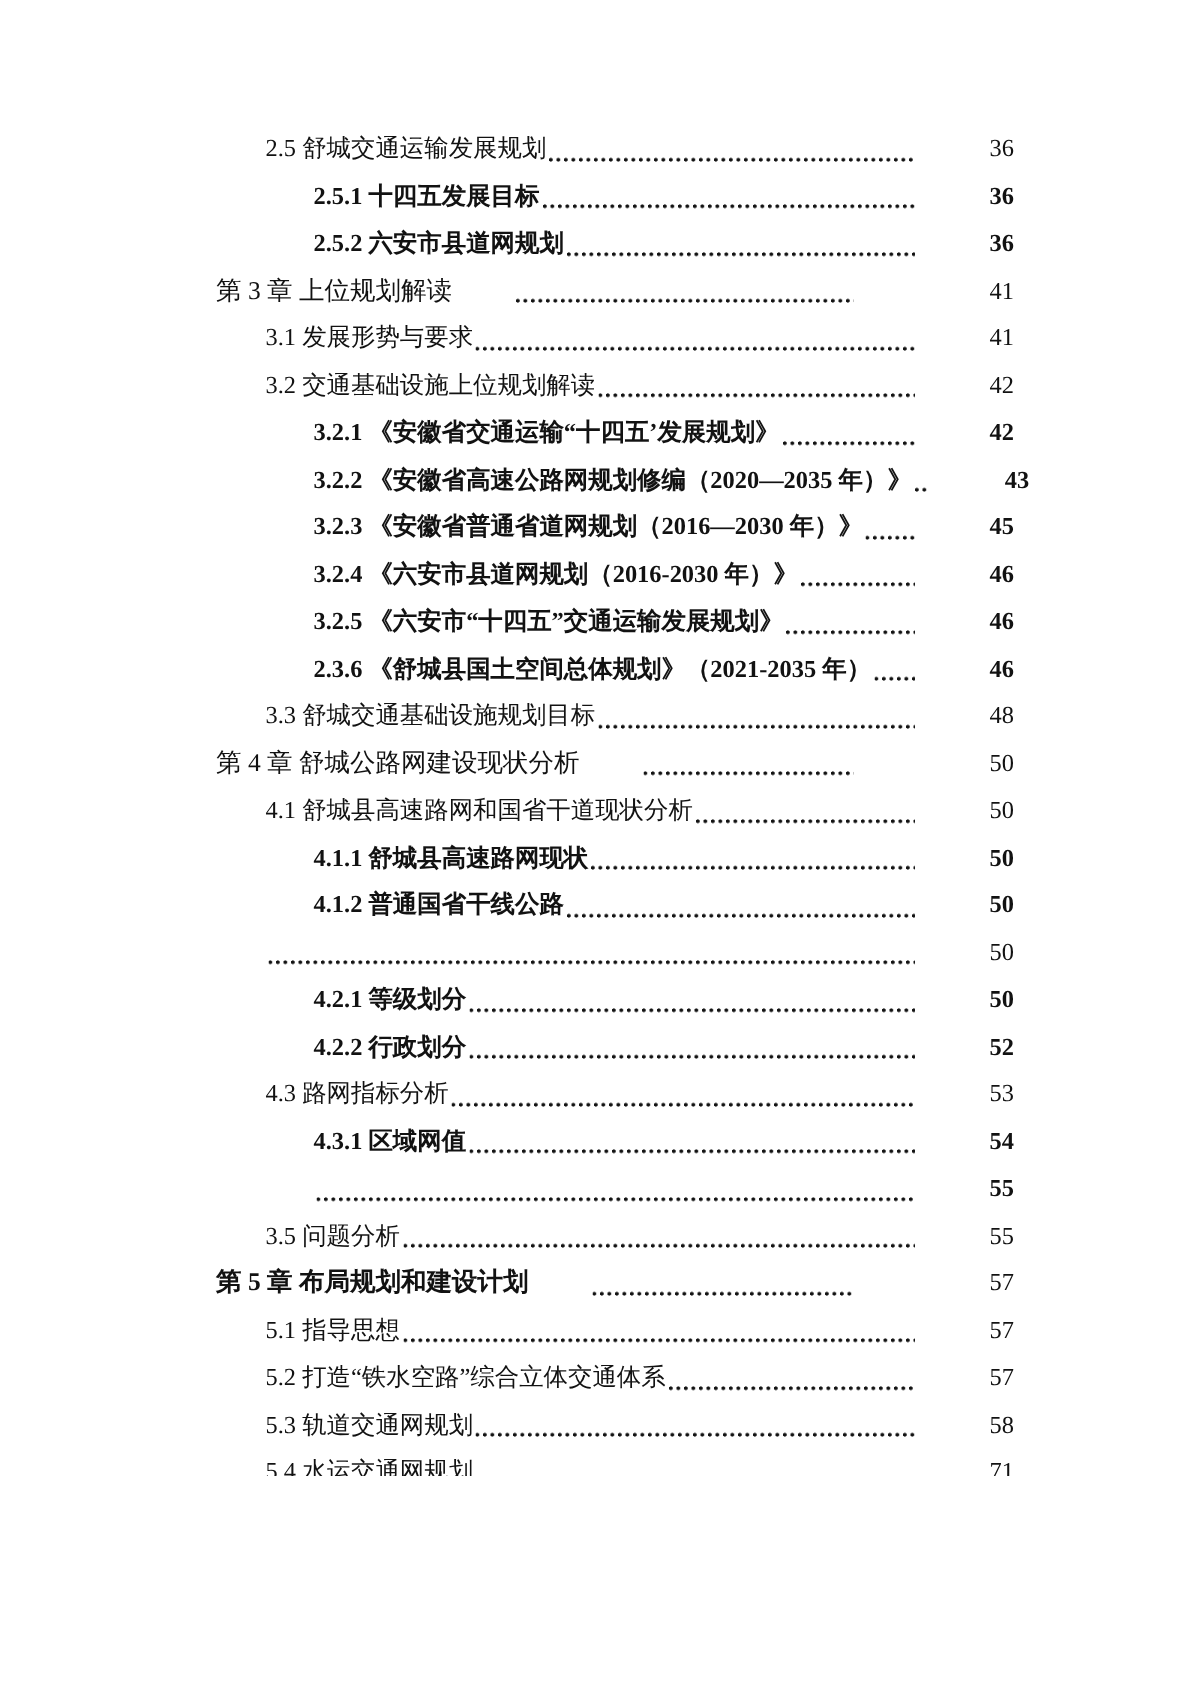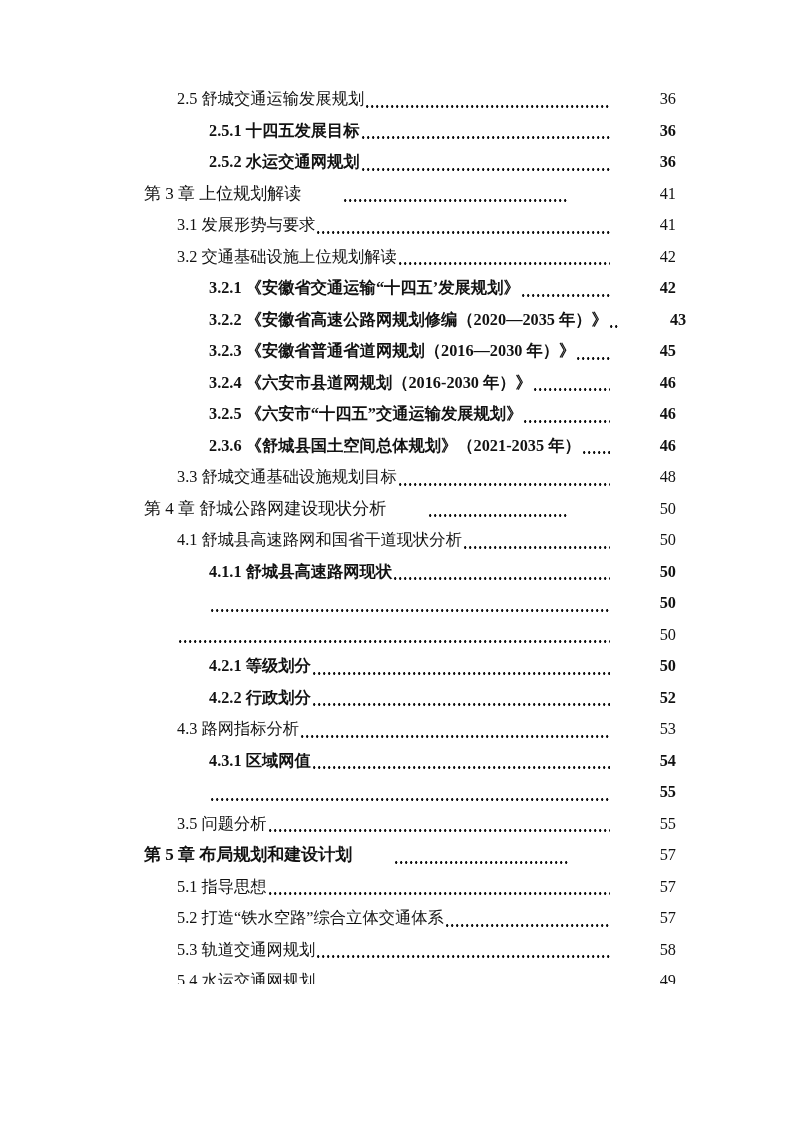--- a/index.html
+++ b/index.html
@@ -73,21 +73,21 @@
         <span class="toc-label">2.5 舒城交通运输发展规划</span>
         <span class="dot-leader"></span>
         <span class="toc-page-num">36</span>
       </div>
       <div class="toc-row lvl3">
         <span class="toc-label">2.5.1 十四五发展目标</span>
         <span class="dot-leader"></span>
         <span class="toc-page-num">36</span>
       </div>
       <div class="toc-row lvl3">
-        <span class="toc-label">2.5.2 水运交通网规划</span>
+        <span class="toc-label">2.5.2 六安市县道网规划</span>
         <span class="dot-leader"></span>
         <span class="toc-page-num">36</span>
       </div>
       <div class="toc-row lvl1">
         <span class="toc-label">第 3 章 上位规划解读</span>
         <span class="dot-leader"></span>
         <span class="toc-page-num">41</span>
       </div>
       <div class="toc-row lvl2">
         <span class="toc-label">3.1 发展形势与要求</span>
@@ -143,20 +143,21 @@
         <span class="toc-label">4.1 舒城县高速路网和国省干道现状分析</span>
         <span class="dot-leader"></span>
         <span class="toc-page-num">50</span>
       </div>
       <div class="toc-row lvl3">
         <span class="toc-label">4.1.1 舒城县高速路网现状</span>
         <span class="dot-leader"></span>
         <span class="toc-page-num">50</span>
       </div>
       <div class="toc-row lvl3">
+        <span class="toc-label">4.1.2 普通国省干线公路</span>
         <span class="dot-leader"></span>
         <span class="toc-page-num">50</span>
       </div>
       <div class="toc-row lvl2">
         <span class="dot-leader"></span>
         <span class="toc-page-num">50</span>
       </div>
       <div class="toc-row lvl3">
         <span class="toc-label">4.2.1 等级划分</span>
         <span class="dot-leader"></span>
@@ -202,21 +203,21 @@
         <span class="toc-page-num">57</span>
       </div>
       <div class="toc-row lvl2">
         <span class="toc-label">5.3 轨道交通网规划</span>
         <span class="dot-leader"></span>
         <span class="toc-page-num">58</span>
       </div>
       <div class="toc-row lvl2">
         <span class="toc-label">5.4 水运交通网规划</span>
         <span class="dot-leader"></span>
-        <span class="toc-page-num">49</span>
+        <span class="toc-page-num">71</span>
       </div>
       <div class="toc-row lvl2">
         <span class="toc-label">5.5 舒城通用机场规划</span>
         <span class="dot-leader"></span>
         <span class="toc-page-num">60</span>
       </div>
     </div>
   <div class="footer">-1-</div>
 </div>
 

